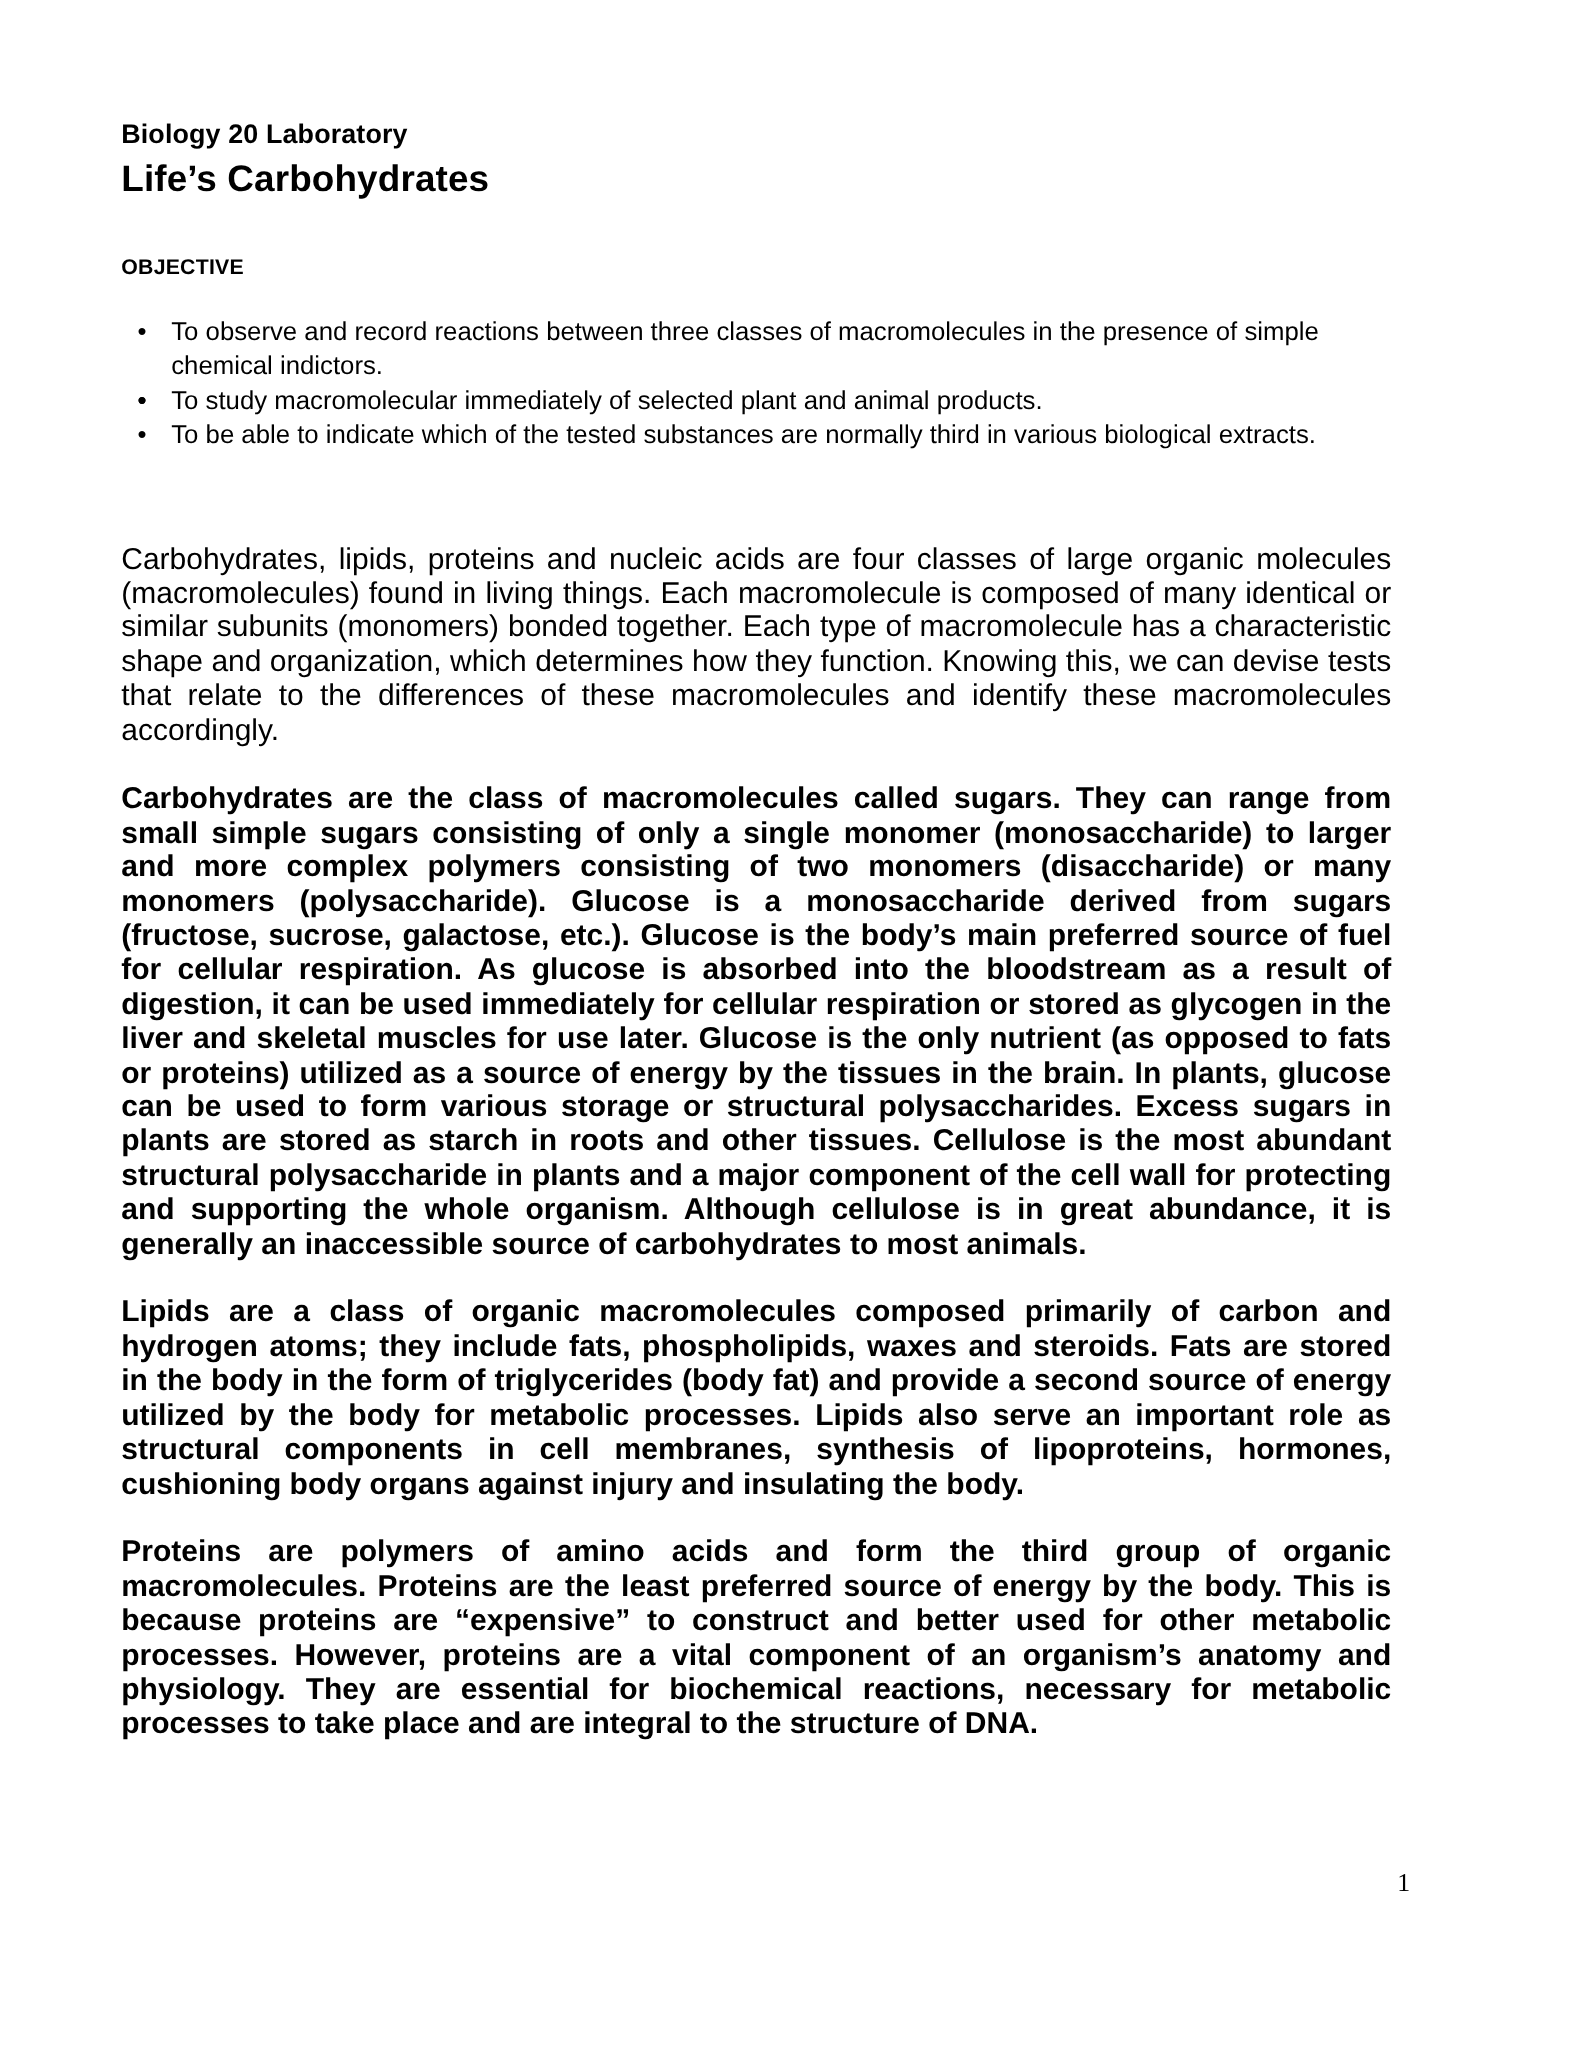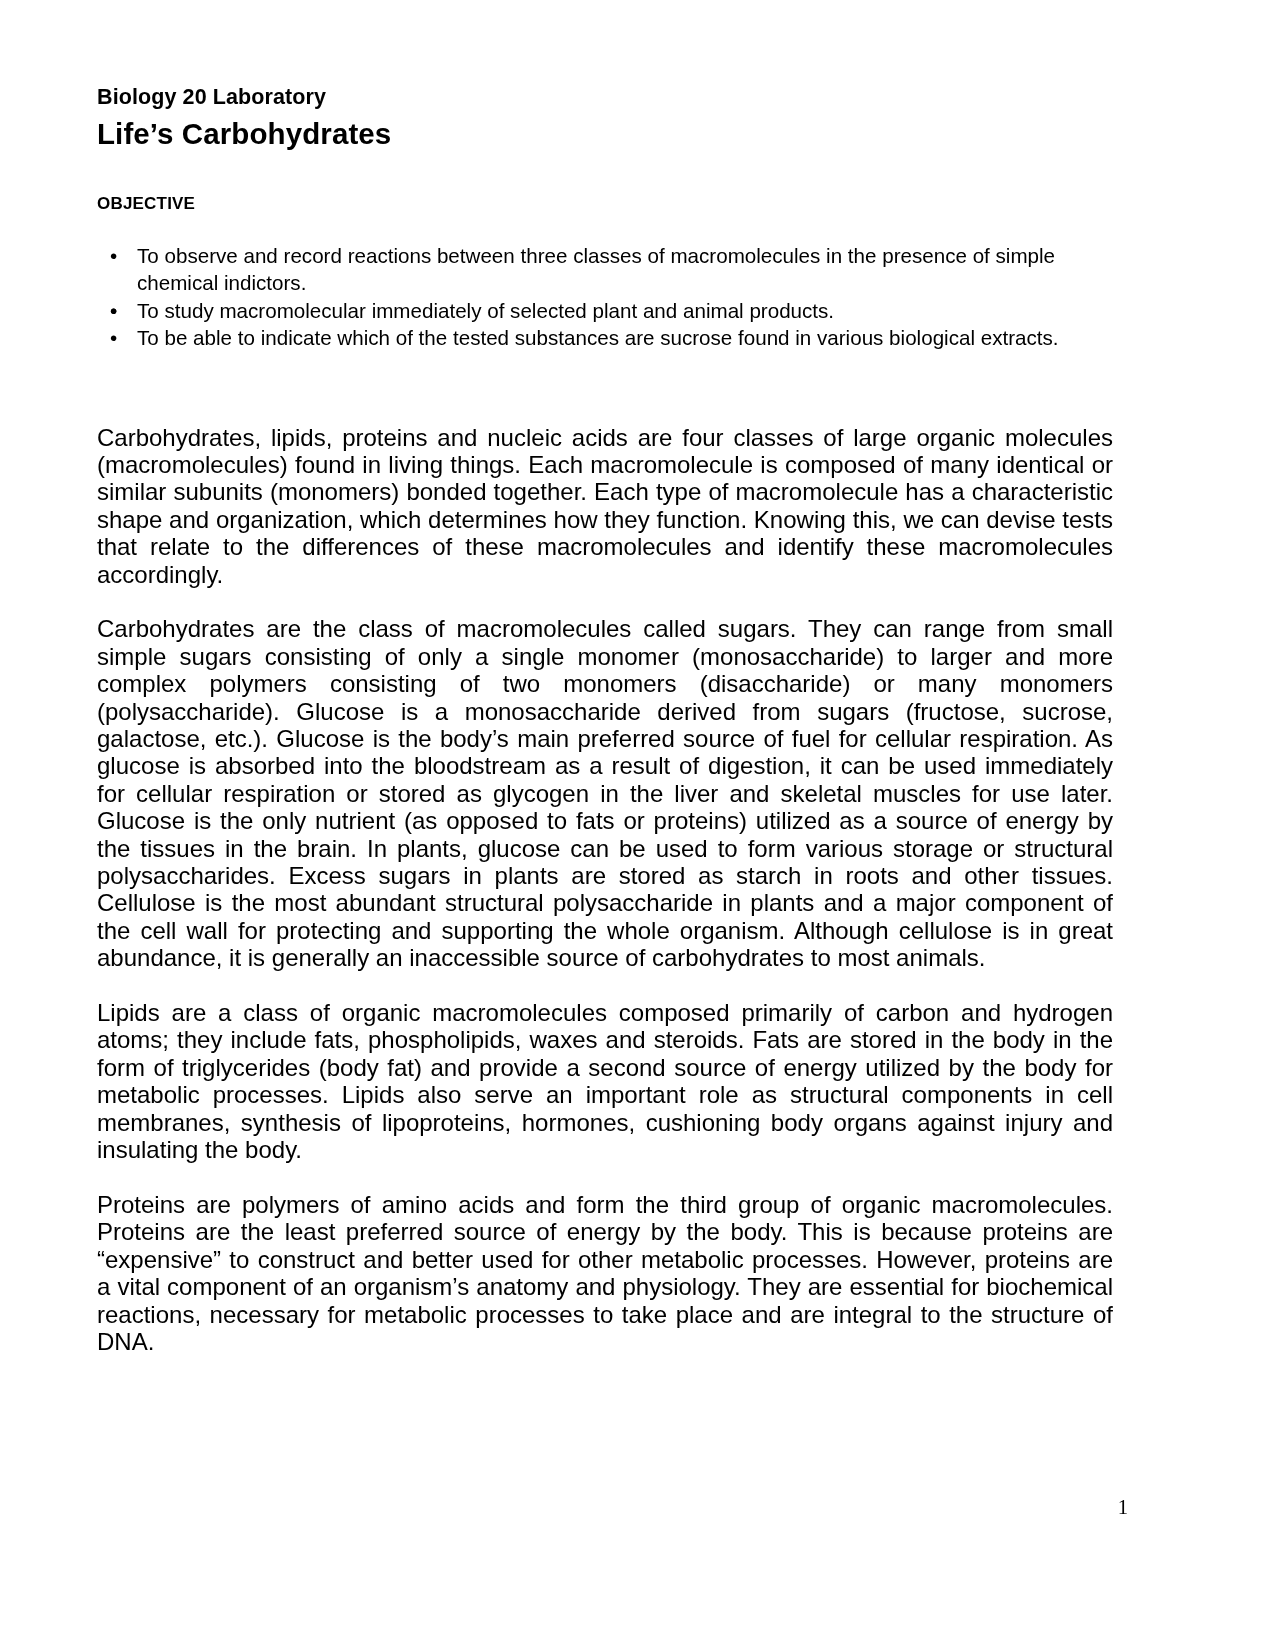--- a/index.html
+++ b/index.html
@@ -15,21 +15,21 @@
     position: relative;
     width: 1275px;
     height: 1650px;
     background: #ffffff;
     box-sizing: border-box;
     overflow: hidden;
   }
   .content {
     position: absolute;
     left: 97px;
-    top: 84px;
+    top: 94px;
     width: 1016px;
   }
 
   .doc-kicker {
     font-size: 21.5px;
     font-weight: bold;
     line-height: 1.30;
     letter-spacing: 0.1px;
     margin: 0;
   }
@@ -74,21 +74,21 @@
   }
 
   p.body {
     font-size: 24px;
     line-height: 27.4px;
     text-align: justify;
     text-justify: inter-word;
     margin: 0;
     hyphens: none;
   }
-  p.body + p.body { margin-top: 27.4px; }
+  p.body + p.body { margin-top: 27.4px; font-weight: bold; }
 
   .page-number {
     position: absolute;
     left: 0;
     top: 1494px;
     width: 1128px;
     text-align: right;
     font-size: 20.6px;
     line-height: 27.4px;
     font-family: "Liberation Serif", serif;
@@ -116,21 +116,21 @@
       </li>
       <li>
         <span class="bullet">•</span>
       </li>
       <li>
         <span class="bullet">•</span>
         <span>To study macromolecular immediately of selected plant and animal products.</span>
       </li>
       <li>
         <span class="bullet">•</span>
-        <span>To be able to indicate which of the tested substances are sucrose found in various biological extracts.</span>
+        <span>To be able to indicate which of the tested substances are normally third in various biological extracts.</span>
       </li>
     </ul>
 
     <div class="gap-before-heading"></div>
 
 
     <div class="gap-heading-body"></div>
 
     <p class="body">Carbohydrates, lipids, proteins and nucleic acids are four classes of large organic molecules (macromolecules) found in living things.  Each macromolecule is composed of many identical or similar subunits (monomers) bonded together.  Each type of macromolecule has a characteristic shape and organization, which determines how they function.  Knowing this, we can devise tests that relate to the differences of these macromolecules and identify these macromolecules accordingly.</p>
     <p class="body">Carbohydrates are the class of macromolecules called sugars.  They can range from small simple sugars consisting of only a single monomer (monosaccharide) to larger and more complex polymers consisting of two monomers (disaccharide) or many monomers (polysaccharide).   Glucose is a monosaccharide derived from sugars (fructose, sucrose, galactose, etc.).  Glucose is the body’s main preferred source of fuel for cellular respiration.  As glucose is absorbed into the bloodstream as a result of digestion, it can be used immediately for cellular respiration or stored as glycogen in the liver and skeletal muscles for use later.  Glucose is the only nutrient (as opposed to fats or proteins) utilized as a source of energy by the tissues in the brain.   In plants, glucose can be used to form various storage or structural polysaccharides.  Excess sugars in plants are stored as starch in roots and other tissues.  Cellulose is the most abundant structural polysaccharide in plants and a major component of the cell wall for protecting and supporting the whole organism.   Although cellulose is in great abundance, it is generally an inaccessible source of carbohydrates to most animals.</p>

